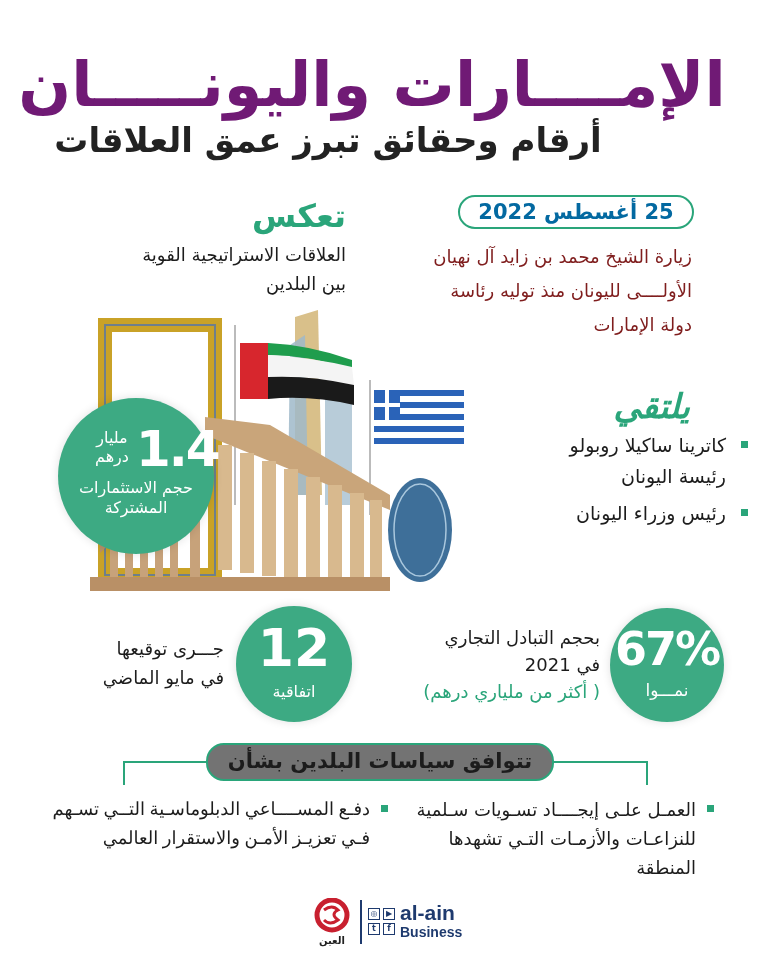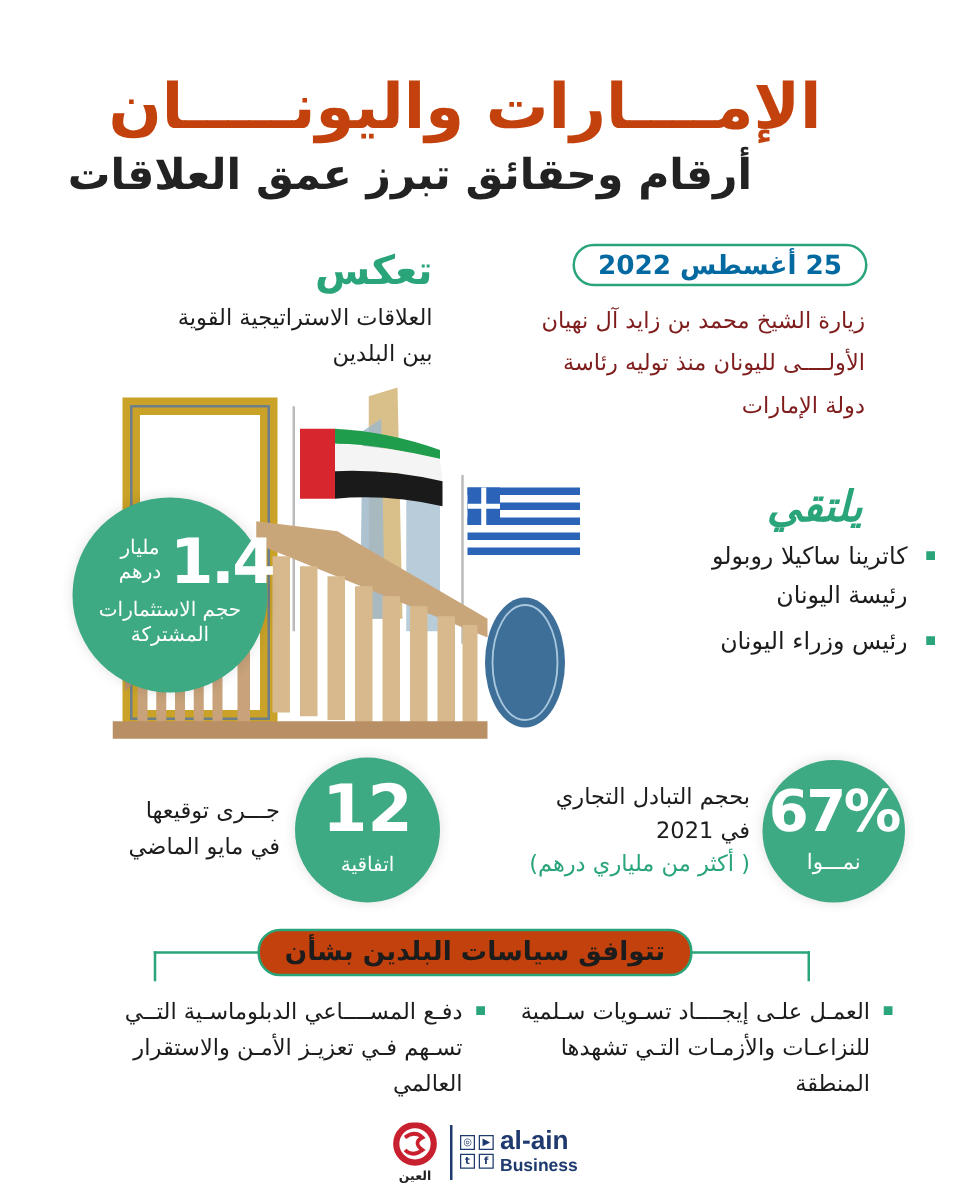--- a/index.html
+++ b/index.html
@@ -1,19 +1,19 @@
 <!DOCTYPE html>
 <html><head>
 <meta charset="utf-8">
 <style>
   * { box-sizing: border-box; margin: 0; padding: 0; }
   html, body { width: 768px; height: 960px; background: #ffffff; overflow: hidden; }
   body { position: relative; font-family: "DejaVu Sans", sans-serif; color: #1c1c1c; direction: rtl; }
   .abs { position: absolute; }
-  .title { top: 55px; left: 0; width: 744px; text-align: center; font-size: 50px; font-weight: bold; color: #c2410c; line-height: 60px; }
+  .title { top: 55px; left: 0; width: 744px; text-align: center; font-size: 62px; font-weight: bold; color: #701a75; line-height: 60px; }
   .subtitle { top: 118px; left: 0; width: 656px; text-align: center; font-size: 34px; font-weight: bold; color: #222; line-height: 44px; }
   .date-pill { top: 195px; left: 458px; width: 236px; height: 34px; border: 2px solid #2aa57a; border-radius: 18px; text-align: center; font-size: 21px; font-weight: bold; line-height: 30px; color: #0369a1; }
   .visit-text { top: 240px; left: 380px; width: 312px; text-align: right; font-size: 18px; line-height: 34px; color: #7f1d1d; }
   .reflect-title { top: 196px; left: 150px; width: 196px; text-align: right; font-size: 32px; font-weight: bold; color: #2aa57a; line-height: 40px; }
   .reflect-text { top: 240px; left: 60px; width: 286px; text-align: right; font-size: 18px; line-height: 29px; }
   .meet-title { top: 384px; left: 560px; width: 130px; text-align: right; font-size: 34px; font-weight: bold; color: #2aa57a; line-height: 44px; font-style: italic; }
   .meet-list { top: 430px; left: 470px; width: 282px; list-style: none; }
   .meet-list li { position: relative; padding-right: 26px; font-size: 19px; line-height: 31px; margin-bottom: 6px; text-align: right; }
   .bullet { position: absolute; right: 4px; top: 11px; width: 7px; height: 7px; background: #2aa57a; }
   .illustration { top: 305px; left: 90px; width: 390px; height: 290px; }
@@ -24,27 +24,27 @@
   .circle-invest .desc { position: absolute; top: 80px; left: 0; width: 156px; font-size: 16px; line-height: 20px; }
   .circle-pct { top: 608px; left: 610px; width: 114px; height: 114px; }
   .circle-pct .num { position: absolute; top: 14px; left: 0; width: 114px; font-size: 46px; font-weight: bold; direction: ltr; letter-spacing: -2px; }
   .circle-pct .lbl { position: absolute; top: 72px; left: 0; width: 114px; font-size: 17px; }
   .circle-agr { top: 606px; left: 236px; width: 116px; height: 116px; }
   .circle-agr .num { position: absolute; top: 12px; left: 0; width: 116px; font-size: 52px; font-weight: bold; direction: ltr; }
   .circle-agr .lbl { position: absolute; top: 76px; left: 0; width: 116px; font-size: 16px; }
   .trade-text { top: 624px; left: 378px; width: 222px; text-align: right; font-size: 18px; line-height: 27px; }
   .trade-note { color: #2aa57a; }
   .signed-text { top: 634px; left: 40px; width: 184px; text-align: right; font-size: 18px; line-height: 29px; }
-  .policy-pill { top: 743px; left: 206px; width: 348px; height: 38px; border: 2px solid #2aa57a; border-radius: 18px; text-align: center; font-size: 21px; font-weight: bold; line-height: 33px; background: #c2410c; z-index: 2; }
+  .policy-pill { top: 743px; left: 206px; width: 348px; height: 38px; border: 2px solid #2aa57a; border-radius: 18px; text-align: center; font-size: 21px; font-weight: bold; line-height: 33px; background: #737373; z-index: 2; }
   .bracket { top: 761px; left: 123px; width: 525px; height: 24px; border-top: 2px solid #2aa57a; border-left: 2px solid #2aa57a; border-right: 2px solid #2aa57a; }
   .policy-col { top: 795px; font-size: 18px; line-height: 29px; text-align: right; list-style: none; }
   .policy-col li { position: relative; padding-right: 20px; }
   .policy-col .bullet { right: 2px; top: 10px; }
   .policy-right { left: 404px; width: 312px; }
-  .policy-left { left: 50px; width: 340px; }
+  .policy-left { left: 50px; width: 340px; font-family: Liberation Serif, serif; }
   .footer { top: 898px; left: 310px; width: 150px; height: 50px; direction: ltr; }
   .logo-ain { position: absolute; left: 0; top: 0; width: 44px; height: 50px; }
   .divider { position: absolute; left: 50px; top: 2px; width: 2px; height: 44px; background: #1e3a6e; }
   .social { position: absolute; left: 58px; top: 10px; width: 28px; display: grid; grid-template-columns: 12px 12px; gap: 3px; }
   .social span { width: 12px; height: 12px; border: 1.5px solid #1e3a6e; font-size: 8px; line-height: 9px; text-align: center; color: #1e3a6e; font-weight: bold; font-family: "DejaVu Sans", sans-serif; }
   .brand { position: absolute; left: 90px; top: 4px; color: #1e3a6e; font-weight: bold; font-family: "Liberation Sans", sans-serif; }
   .brand .b1 { font-size: 21px; line-height: 22px; }
   .brand .b2 { font-size: 14px; line-height: 16px; }
 </style>
 </head>

